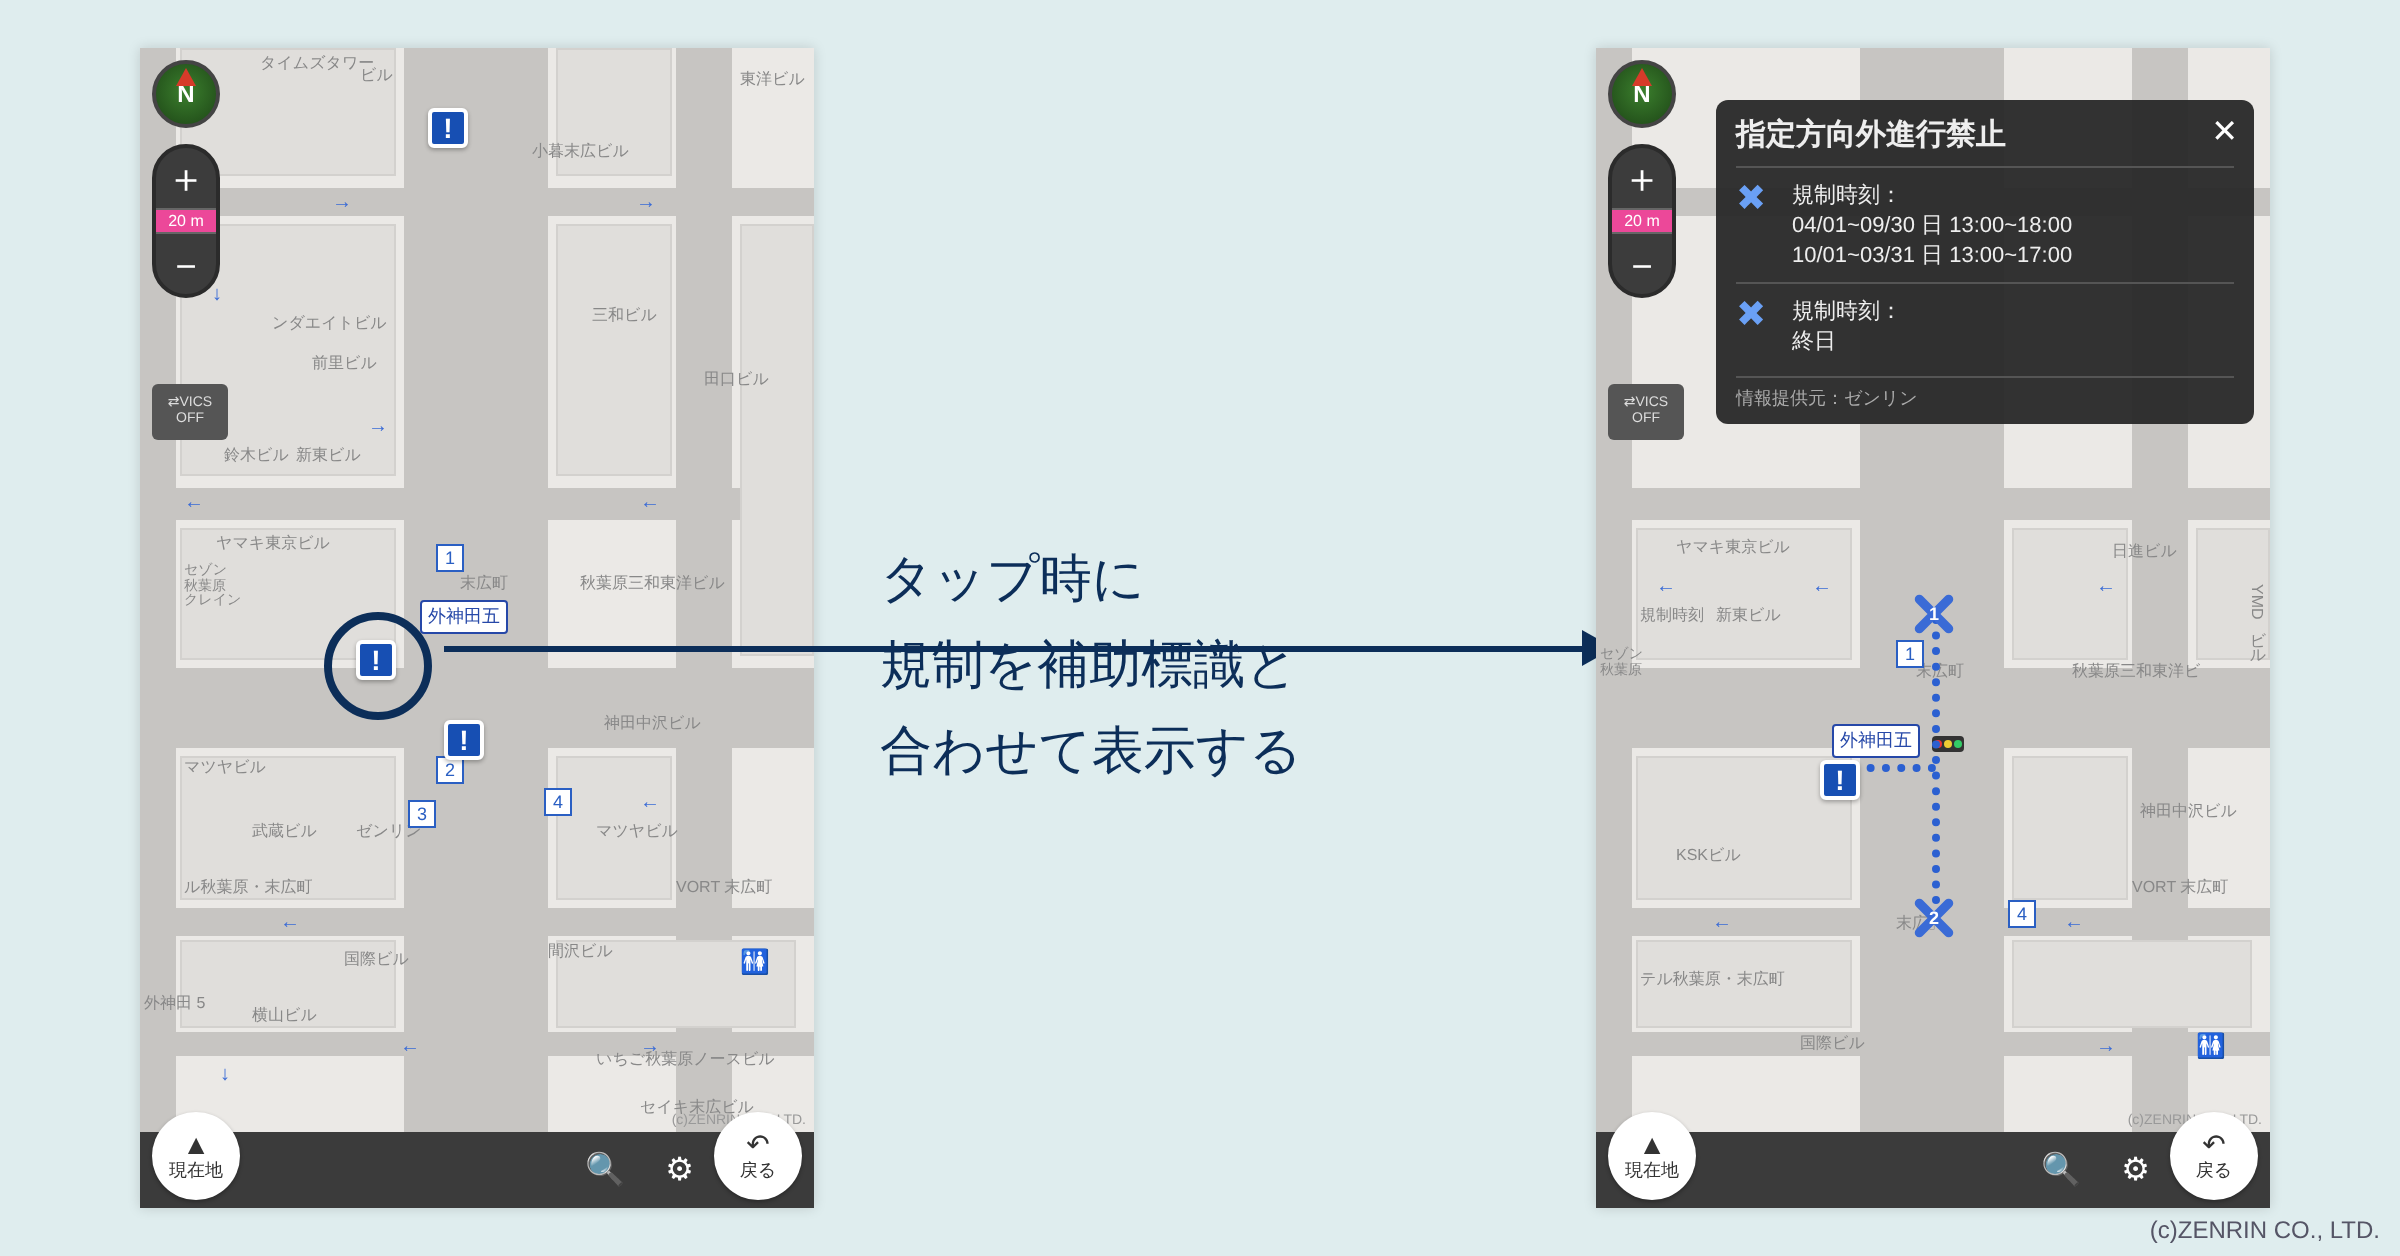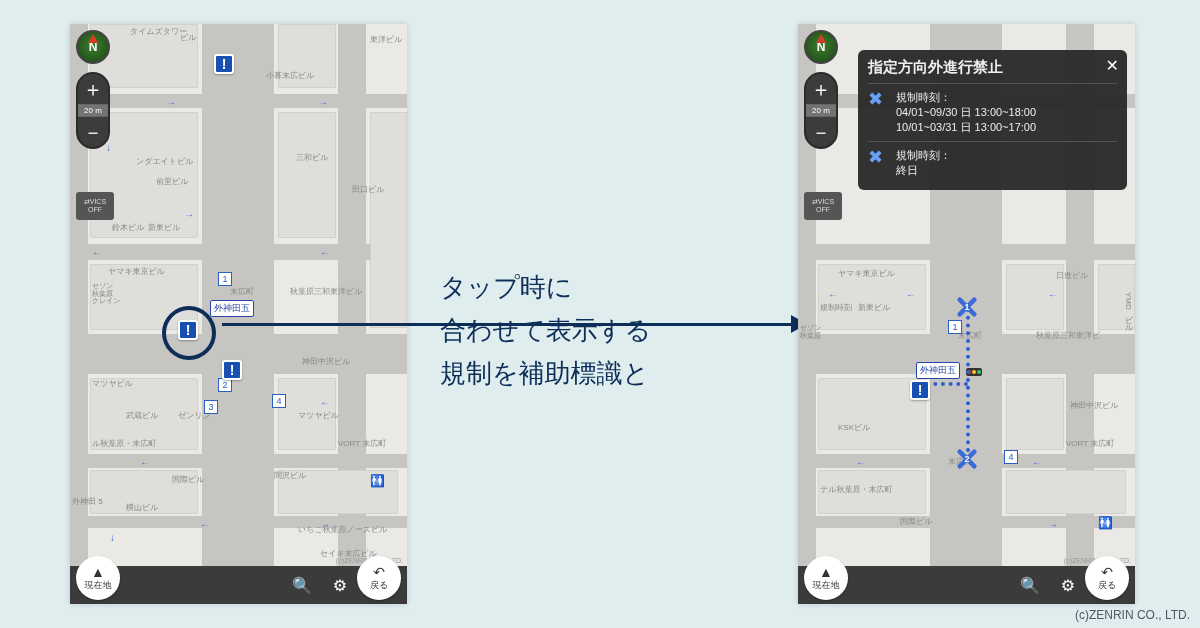--- a/index.html
+++ b/index.html
@@ -102,21 +102,21 @@
     border-bottom:9px solid #d63b2a;
   }
   .zoombox{
     position:absolute; left:6px; top:48px; width:34px;
     background:#3c3c3c; border:2px solid #2b2b2b; border-radius:18px;
     display:flex; flex-direction:column; align-items:center;
     color:#fff; overflow:hidden;
   }
   .zbtn{ width:100%; height:30px; display:flex; align-items:center; justify-content:center;
     font-size:20px; color:#fff; }
-  .zscale{ font-size:8px; background:#737373; width:100%; text-align:center; padding:1px 0;
+  .zscale{ font-size:8px; background:#ec4899; width:100%; text-align:center; padding:1px 0;
     border-top:1px solid #666; border-bottom:1px solid #666; }
 
   .vics{
     position:absolute; left:6px; top:168px; width:38px; height:28px;
     background:#555; border-radius:3px; color:#ddd; font-size:7px;
     display:flex; flex-direction:column; align-items:center; justify-content:center;
     line-height:1.1;
   }
 
   .bottombar{
@@ -148,21 +148,21 @@
   .popup .row{ display:flex; gap:8px; padding:6px 0; border-top:1px solid #555; }
   .popup .row:first-of-type{ border-top:none; }
   .popup .xicon{ flex:0 0 20px; color:#6aa0f5; font-size:18px; line-height:1; }
   .popup .footer{ border-top:1px solid #555; margin-top:4px; padding-top:4px;
     font-size:9px; color:#aaa; }
 
   
   .center-text{
     position:absolute; left:440px; top:268px; width:340px;
     color:#0c2e59; font-size:26px; line-height:1.65; font-weight:500;
-    font-family:Liberation Mono, monospace;
+    font-family:Liberation Sans, sans-serif;
   }
   .arrow-line{
     position:absolute; top:323px; left:222px; width:574px; height:3px;
     background:#0c2e59;
   }
   .arrow-head{
     position:absolute; top:315px; left:791px;
     border-top:9px solid transparent; border-bottom:9px solid transparent;
     border-left:16px solid #0c2e59;
   }
@@ -275,22 +275,22 @@
     <span class="bb-icon">⚙</span>
     <div class="circbtn bb-right">
       <span class="glyph">↶</span>
       <span>戻る</span>
     </div>
   </div>
 </div>
 
 <div class="center-text">
   <div>タップ時に</div>
+  <div>規制を補助標識と</div>
   <div>合わせて表示する</div>
-  <div>規制を補助標識と</div>
 </div>
 <div class="arrow-line"></div>
 <div class="arrow-head"></div>
 
 <div class="phone phone-right">
   <div class="map">
     <div class="road-v rv1"></div>
       <div class="road-v rv2"></div>
       <div class="road-v rv3"></div>
     <div class="road-h rh1"></div>
@@ -371,20 +371,21 @@
         <div>10/01~03/31 日 13:00~17:00</div>
       </div>
     </div>
     <div class="row">
       <div class="xicon">✖</div>
       <div>
         <div>規制時刻：</div>
         <div>終日</div>
       </div>
     </div>
+    <div class="footer">情報提供元：ゼンリン</div>
   </div>
 
   <div class="compass">N</div>
   <div class="zoombox">
     <div class="zbtn">＋</div>
     <div class="zscale">20 m</div>
     <div class="zbtn">－</div>
   </div>
   <div class="vics">
     <span>⇄VICS</span>

